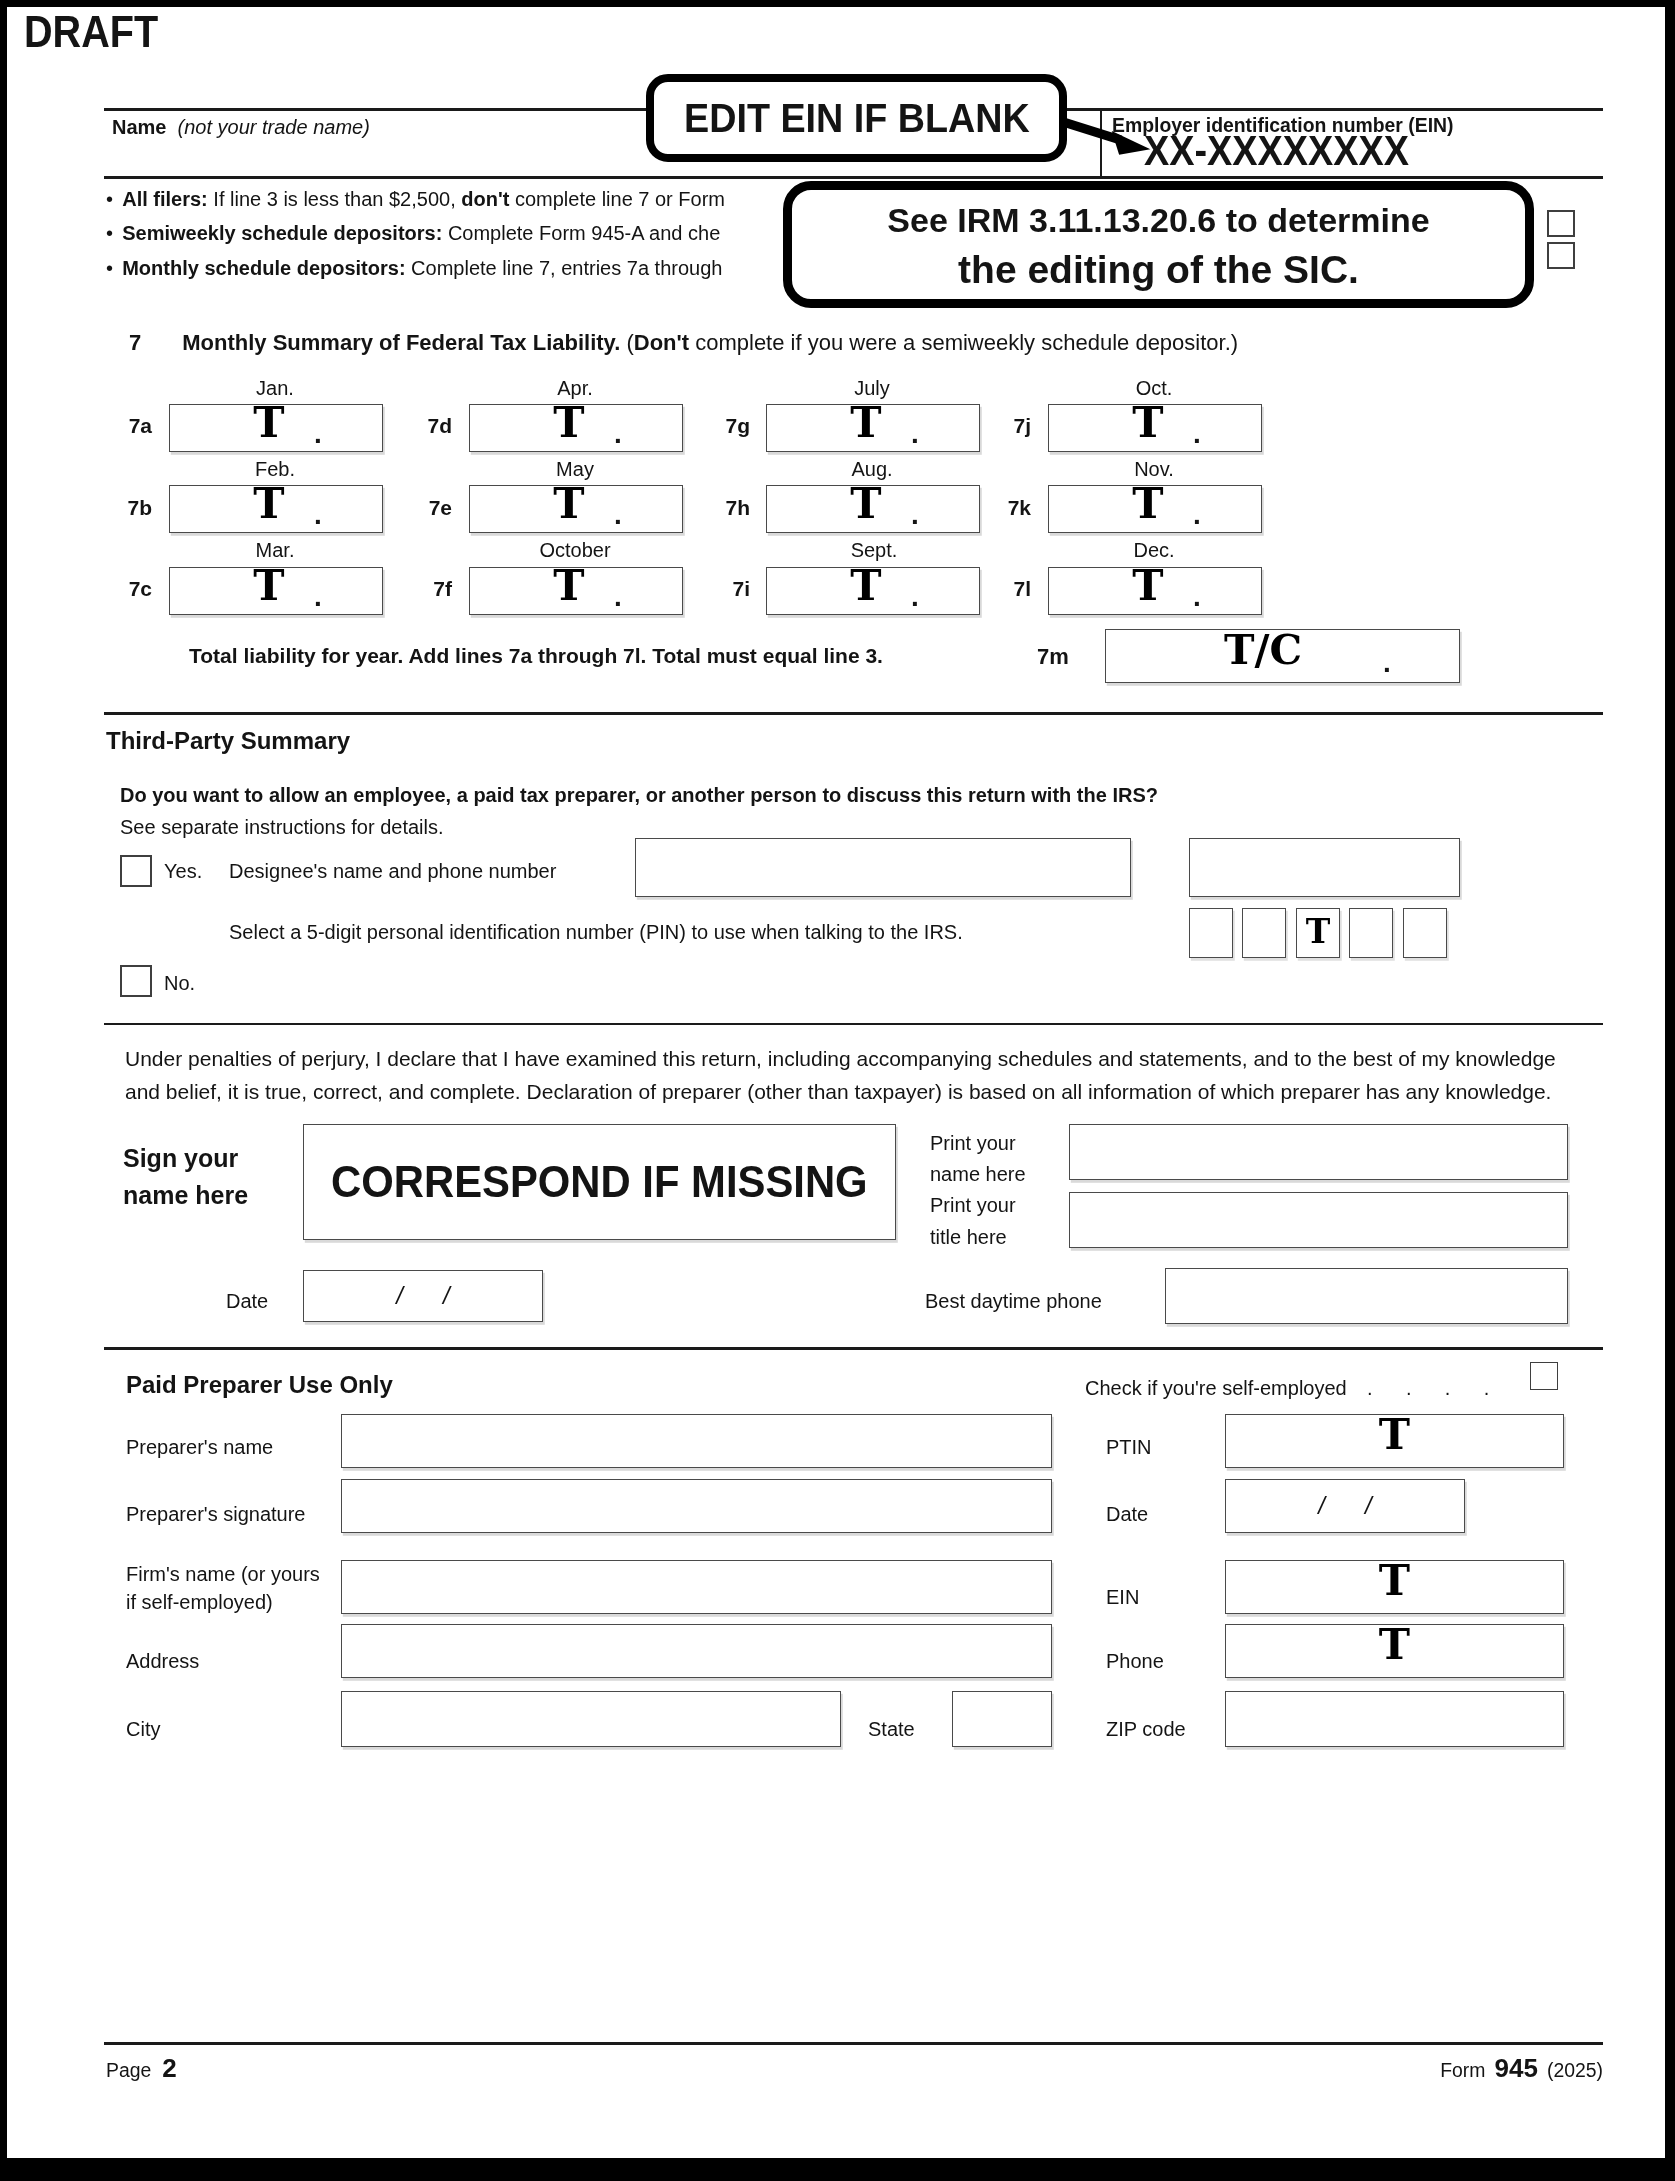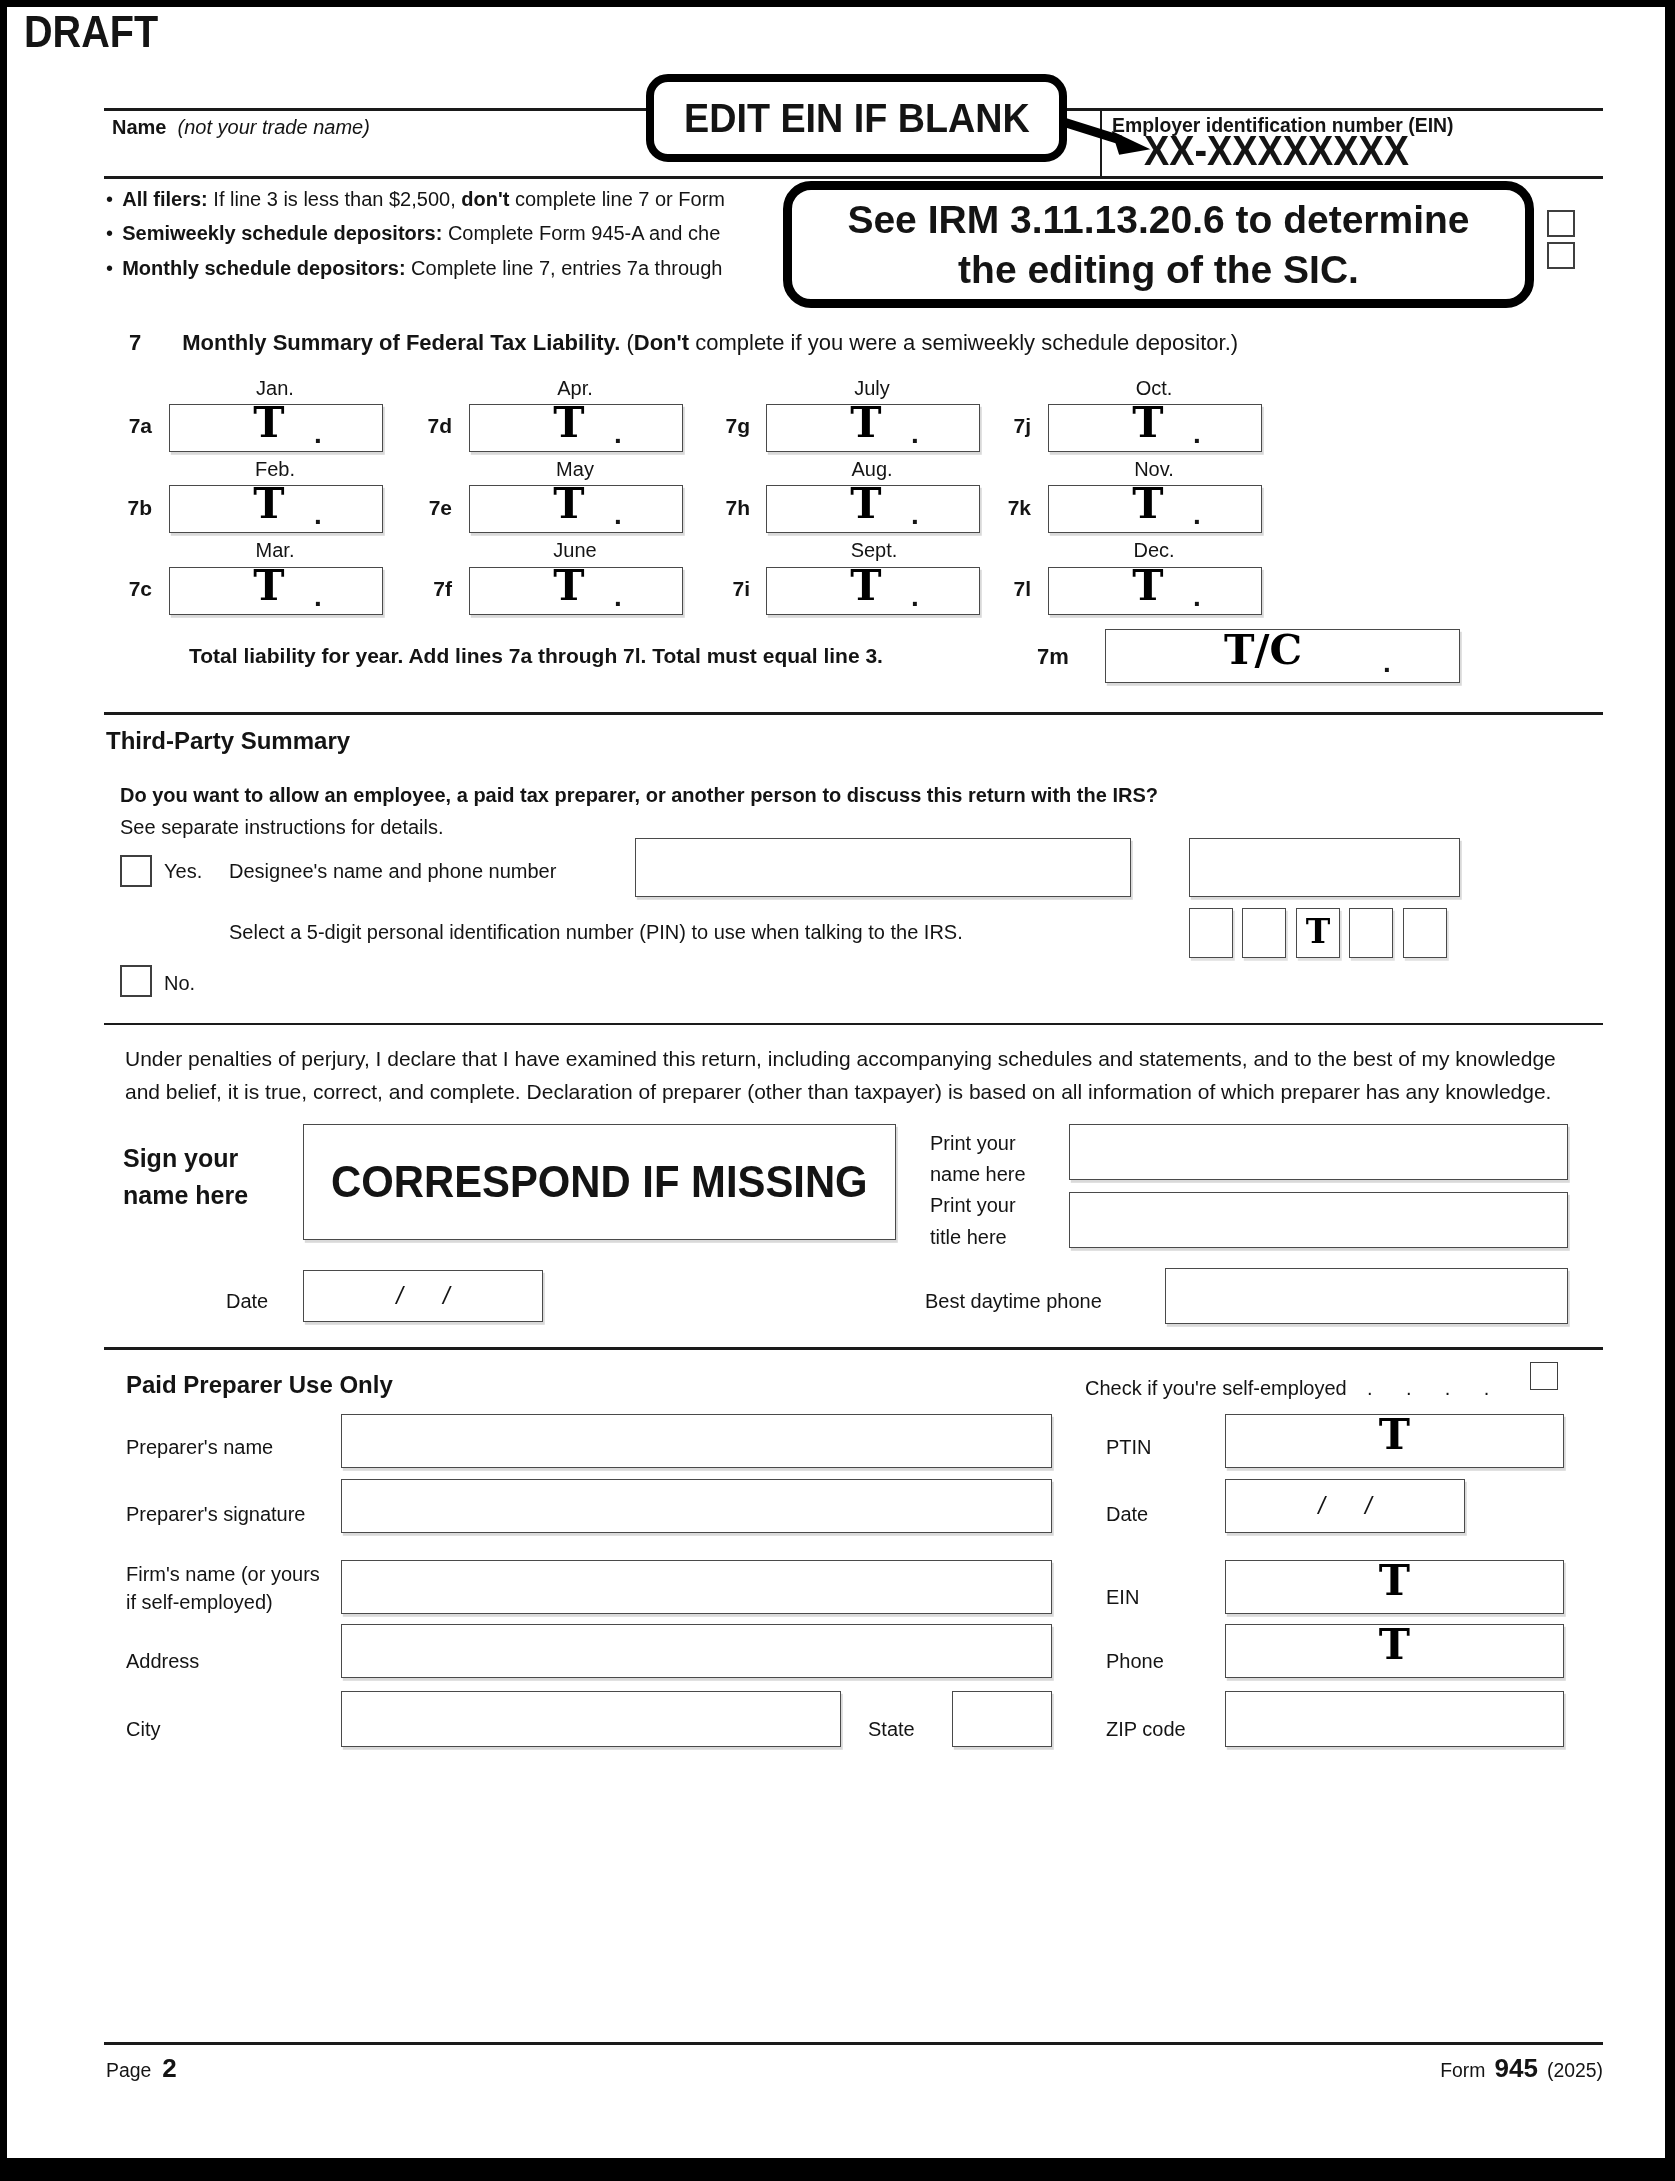--- a/index.html
+++ b/index.html
@@ -66,21 +66,21 @@
     <span style="margin-right:9.2px">•</span><span class="b">All filers:</span><span> If line 3 is less than $2,500, </span><span class="b">don't</span><span> complete line 7 or Form</span>
   </div>
   <div class="abs lbl" style="left:106px;top:222px">
     <span style="margin-right:9.2px">•</span><span class="b">Semiweekly schedule depositors:</span><span> Complete Form 945-A and che</span>
   </div>
   <div class="abs lbl" style="left:106px;top:257px">
     <span style="margin-right:9.2px">•</span><span class="b">Monthly schedule depositors:</span><span> Complete line 7, entries 7a through</span>
   </div>
 
   <div class="callout" style="left:783px;top:181px;width:733px;height:109px;border-width:9.2px;border-radius:28px">
-    <span class="b" style="font-size:39px;line-height:50px">See IRM 3.11.13.20.6 to determine</span>
+    <span class="b" style="font-size:34px;line-height:50px">See IRM 3.11.13.20.6 to determine</span>
     <span class="b" style="font-size:39px;line-height:50px">the editing of the SIC.</span>
   </div>
   <div class="cb" style="left:1547px;top:210px;width:24px;height:23px;border-width:2.8px"></div>
   <div class="cb" style="left:1547px;top:242px;width:24px;height:23px;border-width:2.8px"></div>
 
   <div class="abs" style="left:129px;top:330px;font-size:22px">
     <span class="b" style="margin-right:41px">7</span><span class="b">Monthly Summary of Federal Tax Liability.</span><span> (</span><span class="b">Don't</span><span> complete if you were a semiweekly schedule depositor.)</span>
   </div>
 
   <div id="liability-grid" class="abs" style="left:0;top:0">
@@ -107,21 +107,21 @@
       <div class="mbox" style="left:469px;top:404px">
         <span class="tmark cellval">T</span>
         <span class="celldot">.</span>
       </div>
       <div class="abs monthlbl" style="left:469px;top:458px">May</div>
       <div class="abs linelbl" style="left:391px;top:496px">7e</div>
       <div class="mbox" style="left:469px;top:485px">
         <span class="tmark cellval">T</span>
         <span class="celldot">.</span>
       </div>
-      <div class="abs monthlbl" style="left:469px;top:539px">June</div>
+      <div class="abs monthlbl" style="left:469px;top:539px">October</div>
       <div class="abs linelbl" style="left:391px;top:577px">7f</div>
       <div class="mbox" style="left:469px;top:567px">
         <span class="tmark cellval">T</span>
         <span class="celldot">.</span>
       </div>
       <div class="abs monthlbl" style="left:766px;top:377px">July</div>
       <div class="abs linelbl" style="left:689px;top:414px">7g</div>
       <div class="mbox" style="left:766px;top:404px">
         <span class="tmark cellval">T</span>
         <span class="celldot">.</span>

